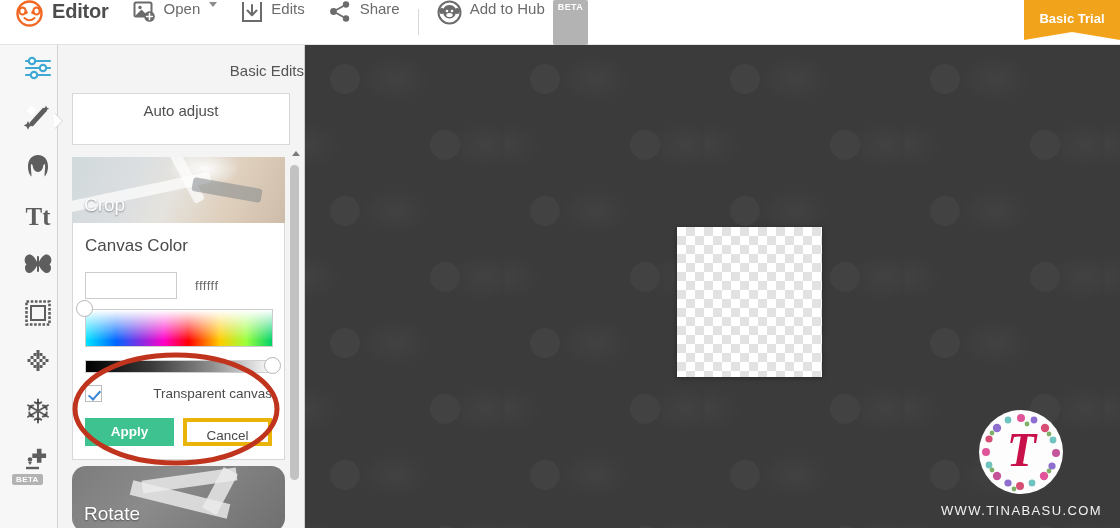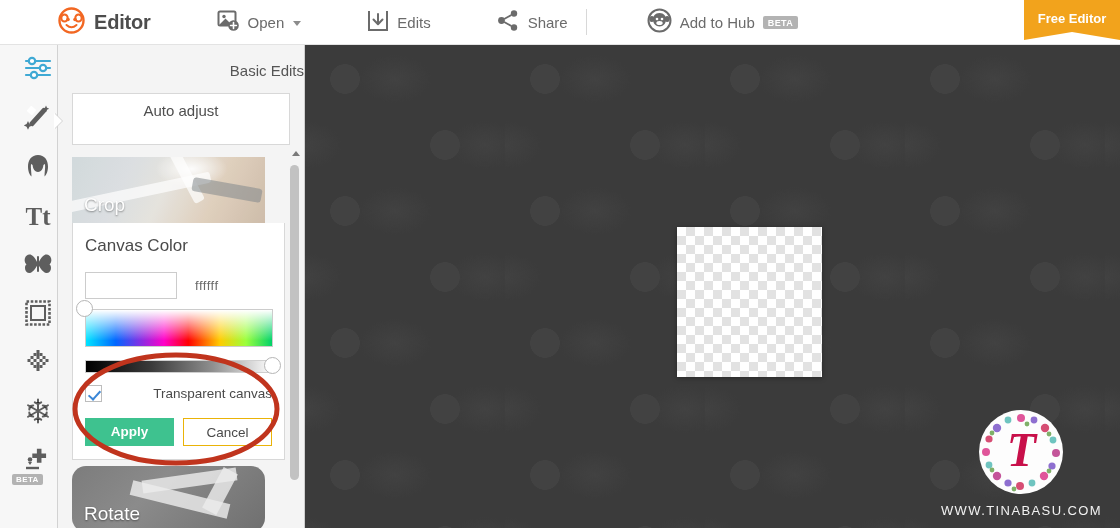--- a/index.html
+++ b/index.html
@@ -14,24 +14,24 @@
   
   .toolbar {
     position: absolute; left: 0; top: 0;
     width: 1120px; height: 45px;
     background: #ffffff;
     border-bottom: 1px solid #e3e3e3;
     display: flex; align-items: center;
     z-index: 40;
   }
   .tb-item {
-    display: flex; align-items: center;
+    display: flex; 
     height: 45px; padding: 0 12px;
     gap: 8px; cursor: pointer;
-    color: #6b6b6b; font-size: 15px; margin-left: 42px;
+    color: #6b6b6b; font-size: 15px;
   }
   .tb-brand { padding-left: 16px; gap: 9px; }
   .brand-text {
     font-size: 20px; font-weight: bold;
     color: #4d4d4d; letter-spacing: -0.2px;
   }
   .tb-label { white-space: nowrap; }
   .tb-divider {
     width: 1px; height: 26px; background: #d8d8d8; margin: 0 6px;
   }
@@ -105,21 +105,21 @@
     text-align: center; font-size: 15px; color: #4f4f4f;
     cursor: pointer;
   }
   .panel-scroll {
     position: relative;
     margin: 0 14px; width: 219px;
     height: 378px; overflow: hidden;
   }
 
   .sec-thumb {
-    position: relative; width: 193px; height: 66px;
+    position: relative; width: 213px; height: 66px;
     overflow: hidden;
   }
   .sec-thumb .sec-label {
     position: absolute; left: 12px; bottom: 7px;
     font-size: 19px; color: #ffffff;
     text-shadow: 0 1px 2px rgba(0,0,0,.45);
   }
   .thumb-crop {
     background:
       radial-gradient(ellipse 60px 30px at 62% 18%, rgba(255,255,255,.95) 0%, rgba(255,255,255,0) 60%),
@@ -201,21 +201,21 @@
 
   .btn-row { display: flex; gap: 9px; }
   .btn {
     height: 28px; line-height: 27px; text-align: center;
     font-size: 13.5px; cursor: pointer;
   }
   .btn-apply {
     width: 93px; background: #3ec28f; color: #ffffff; font-weight: bold;
   }
   .btn-cancel {
-    width: 93px; background: #ffffff; color: #4a4a4a; border: 1px solid #eab308;
+    width: 93px; background: #ffffff; color: #4a4a4a; border: 4px solid #eab308;
   }
 
   
   .sbar {
     position: absolute; right: 2px; top: 106px;
     width: 13px; height: 374px; z-index: 25;
   }
   .sbar-up {
     position: absolute; left: 3px; top: 0;
     width: 0; height: 0;
@@ -351,21 +351,21 @@
           <circle cx="10" cy="11" r="1.3" fill="#ffffff"></circle>
           <circle cx="15" cy="11" r="1.3" fill="#ffffff"></circle>
           <ellipse cx="12.5" cy="15" rx="3.2" ry="2.1" fill="#ffffff"></ellipse>
         </svg>
       </span>
       <span class="tb-label">Add to Hub</span>
       <span class="beta-pill">BETA</span>
     </div>
 
     <div class="free-trial">
-      <span>Free Editor</span>
+      <span>Basic Trial</span>
     </div>
   </div>
 
   <div class="rail">
 
     <div class="rail-item active">
       <span>
         <svg width="28" height="24" viewBox="0 0 28 24">
           <path d="M2 5 h24 M2 12 h24 M2 19 h24" stroke="#3fa9d4" stroke-width="2.2" stroke-linecap="round"></path>
           <circle cx="8" cy="5" r="3.2" fill="#ffffff" stroke="#3fa9d4" stroke-width="2.2"></circle>

